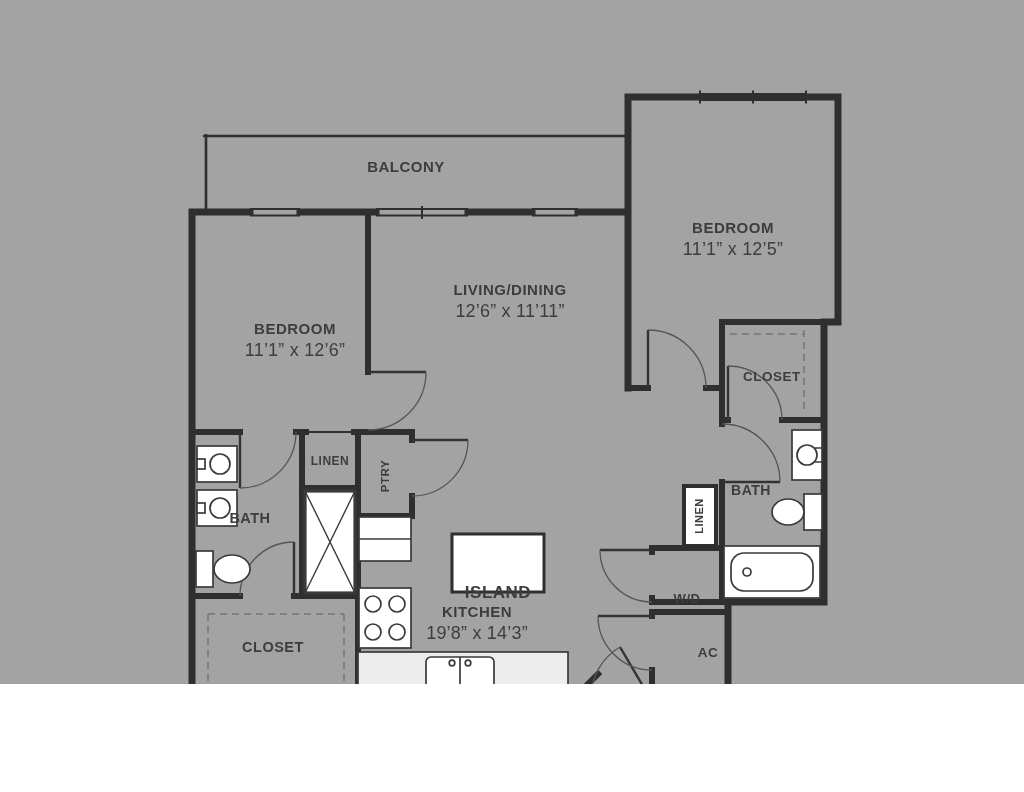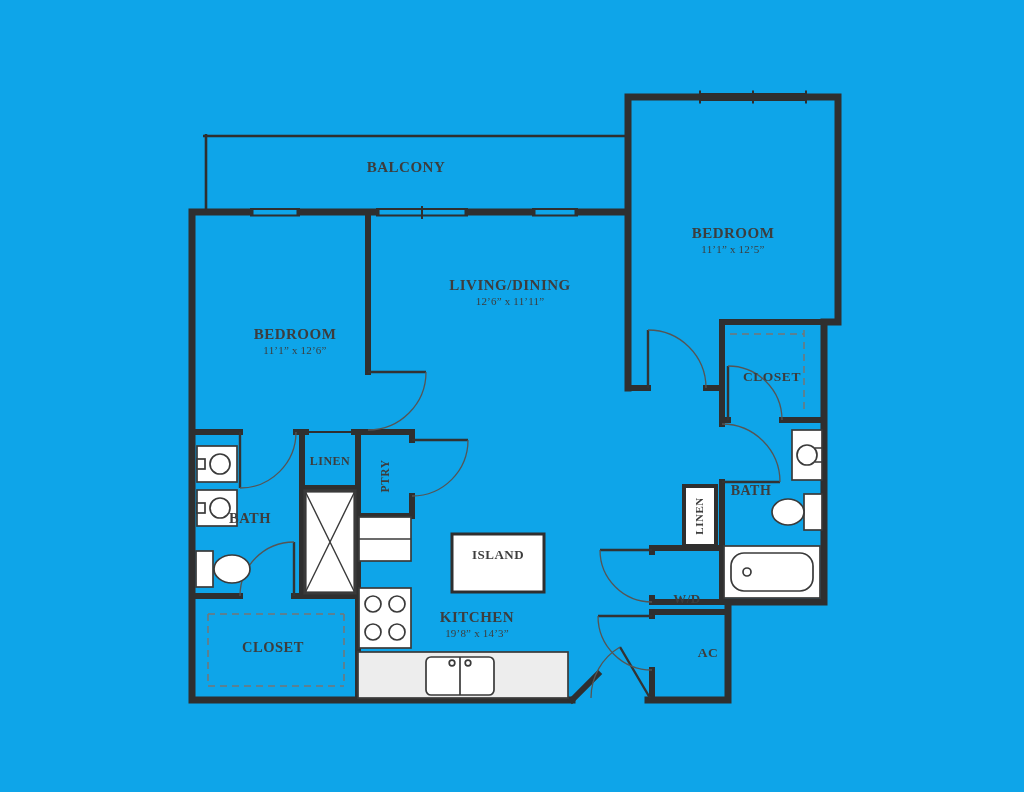--- a/index.html
+++ b/index.html
@@ -1,23 +1,23 @@
 <!DOCTYPE html>
 <html><head>
 <meta charset="utf-8">
 <title>Floor Plan</title>
 <style>
   html,body{margin:0;padding:0;background:#ffffff;}
-  .stage{position:relative;width:1024px;height:792px;background:#0ea5e9;overflow:hidden;
-         font-family:Liberation Serif, serif;}
+  .stage{position:relative;width:1024px;height:684px;background:#a3a3a3;overflow:hidden;
+         font-family:Liberation Sans, sans-serif;}
   .plan-svg{position:absolute;left:0;top:0;width:1024px;height:792px;}
   .lbl{position:absolute;transform:translate(-50%,-50%);text-align:center;color:#3d3d3d;
        white-space:nowrap;line-height:1.25;}
   .lbl .name{display:block;font-weight:700;letter-spacing:.5px;}
-  .lbl .dims{display:block;font-weight:400;font-size:11px;letter-spacing:.2px;margin-top:0;}
+  .lbl .dims{display:block;font-weight:400;font-size:18px;letter-spacing:.2px;margin-top:0;}
   .lbl.vert{transform:translate(-50%,-50%) rotate(-90deg);}
 </style>
 </head>
 <body>
 
 <div class="stage">
 
   <svg class="plan-svg" viewBox="0 0 1024 792" xmlns="http://www.w3.org/2000/svg">
 
     <g stroke="#2f2f2f" stroke-width="2.6" fill="none">
@@ -144,21 +144,21 @@
   <div class="lbl" style="left:733px;top:240px;font-size:15px">
     <span class="name">BEDROOM</span>
     <span class="dims">11’1” x 12’5”</span>
   </div>
 
   <div class="lbl" style="left:295px;top:341px;font-size:15px">
     <span class="name">BEDROOM</span>
     <span class="dims">11’1” x 12’6”</span>
   </div>
 
-  <div class="lbl" style="left:510px;top:292px;font-size:15px">
+  <div class="lbl" style="left:510px;top:302px;font-size:15px">
     <span class="name">LIVING/DINING</span>
     <span class="dims">12’6” x 11’11”</span>
   </div>
 
   <div class="lbl" style="left:772px;top:377px;font-size:13.5px">
     <span class="name">CLOSET</span>
   </div>
 
   <div class="lbl" style="left:751px;top:491px;font-size:14px">
     <span class="name">BATH</span>
@@ -169,21 +169,21 @@
   </div>
 
   <div class="lbl" style="left:687px;top:599px;font-size:13px">
     <span class="name">W/D</span>
   </div>
 
   <div class="lbl" style="left:708px;top:653px;font-size:13.5px">
     <span class="name">AC</span>
   </div>
 
-  <div class="lbl" style="left:498px;top:555px;font-size:13px">
+  <div class="lbl" style="left:498px;top:593px;font-size:17px">
     <span class="name">ISLAND</span>
   </div>
 
   <div class="lbl" style="left:477px;top:624px;font-size:15px">
     <span class="name">KITCHEN</span>
     <span class="dims">19’8” x 14’3”</span>
   </div>
 
   <div class="lbl vert" style="left:385px;top:476px;font-size:11.5px">
     <span class="name">PTRY</span>

